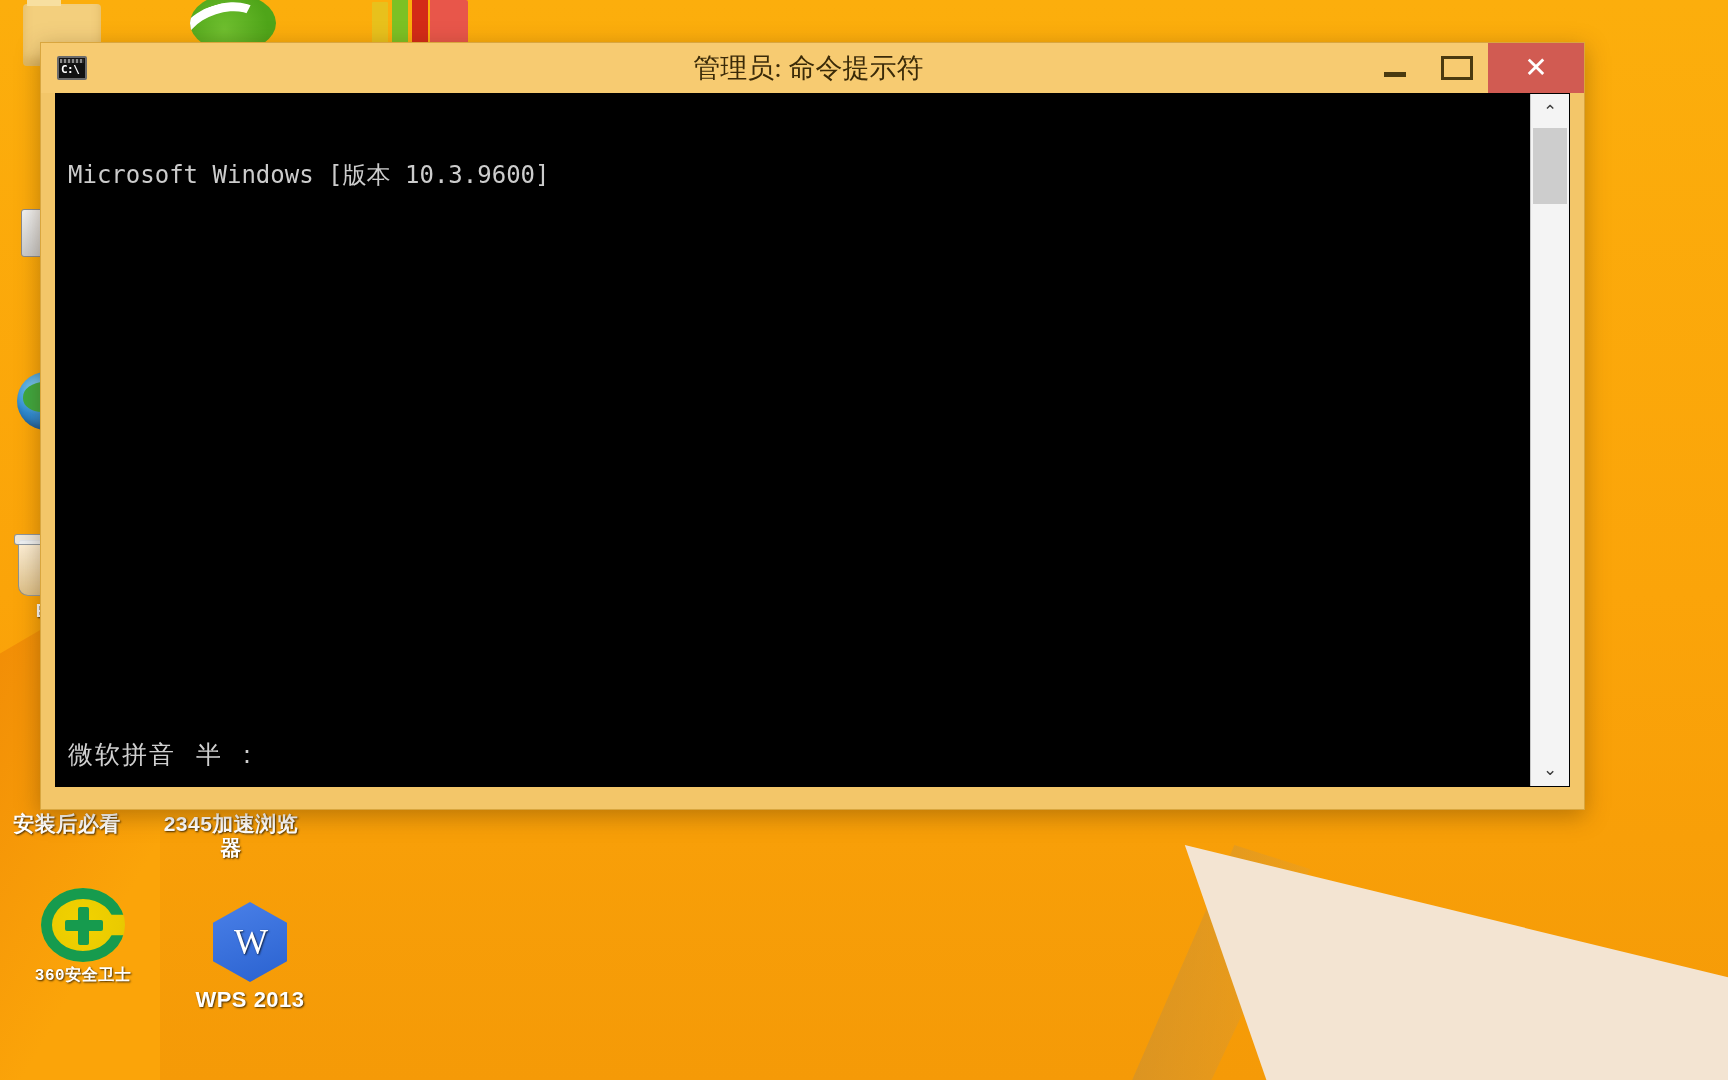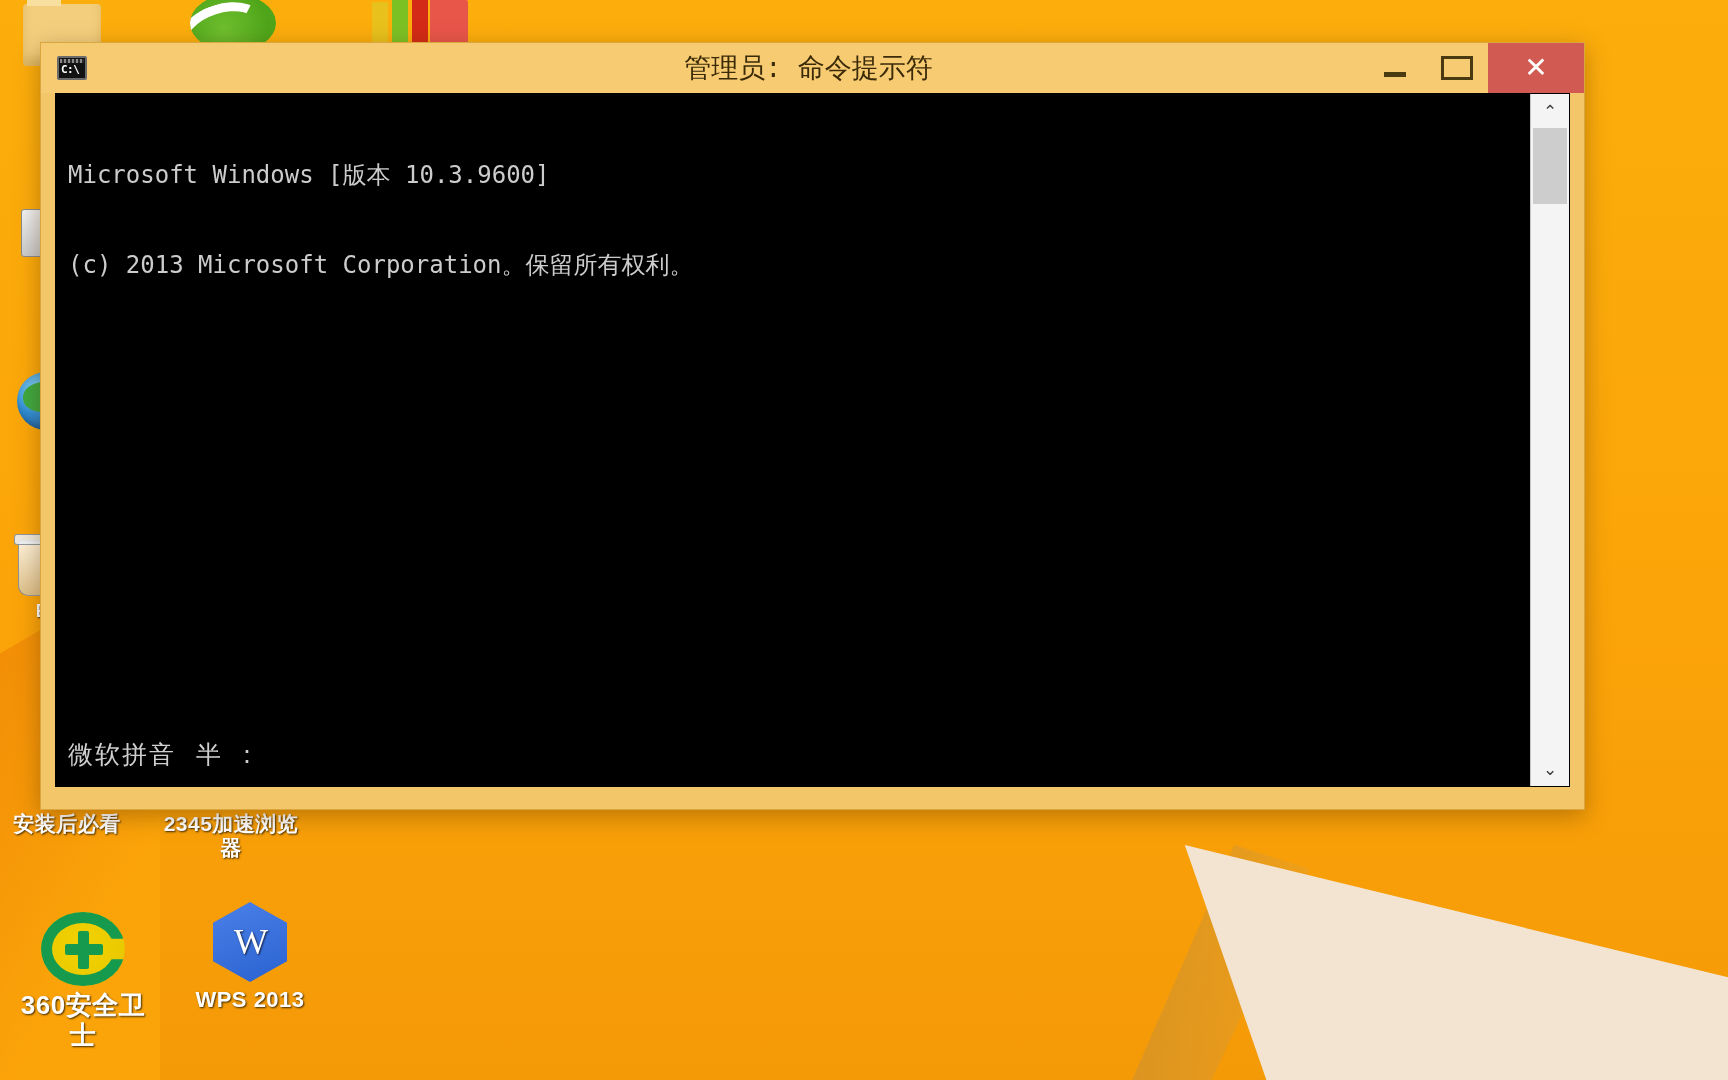--- a/index.html
+++ b/index.html
@@ -230,21 +230,21 @@
     letter-spacing: -0.5px;
   }
 
   .title-text {
     position: absolute;
     left: 0; right: 8px;
     text-align: center;
     font-size: 27px;
     color: #3a2a08;
     font-weight: 400;
-    font-family: Liberation Mono, monospace;
+    font-family: Liberation Serif, serif;
     pointer-events: none;
   }
 
   .win-controls {
     position: absolute;
     right: 0; top: 0;
     height: 50px;
     display: flex;
     align-items: stretch;
   }
@@ -380,21 +380,21 @@
   </div>
 
   <div class="dicon" style="left:-8px; top:812px; width:150px; font-size:21px;">
     <span class="label">安装后必看</span>
   </div>
 
   <div class="dicon" style="left:155px; top:812px; width:152px; font-size:21px;">
     <span class="label">2345加速浏览器</span>
   </div>
 
-  <div class="dicon" style="left:8px; top:912px; width:150px; font-size:26px;">
+  <div class="dicon" style="left:8px; top:888px; width:150px; font-size:16px;font-family:Liberation Mono, monospace;">
     <span class="glyph ico-360">
       <span class="ring"></span>
         <span class="plus-h"></span>
         <span class="plus-v"></span>
     </span>
     <span class="label">360安全卫士</span>
   </div>
 
   <div class="dicon" style="left:175px; top:902px; width:150px; font-size:22px;">
     <span class="glyph ico-wps">
@@ -422,21 +422,20 @@
         </div>
         <div class="win-btn btn-close">
           <span class="x">✕</span>
         </div>
       </div>
     </div>
 
     <div class="console-area">
       <div class="console-text">
         <span class="console-line">Microsoft Windows [版本 10.3.9600]</span>
-        <span class="console-line">(c) 2013 Microsoft Corporation。保留所有权利。</span>
         <span class="console-line"></span>
 
         <div class="ime-bar">微软拼音  半  :</div>
 
         <svg class="cursor" width="34" height="44" viewBox="0 0 34 44">
           <polygon points="2,2 2,32 10,25 15,38 21,35 16,23 26,23" fill="#ffffff" stroke="#2a2a2a" stroke-width="1.2"></polygon>
         </svg>
       </div>
 
       <div class="scrollbar">

